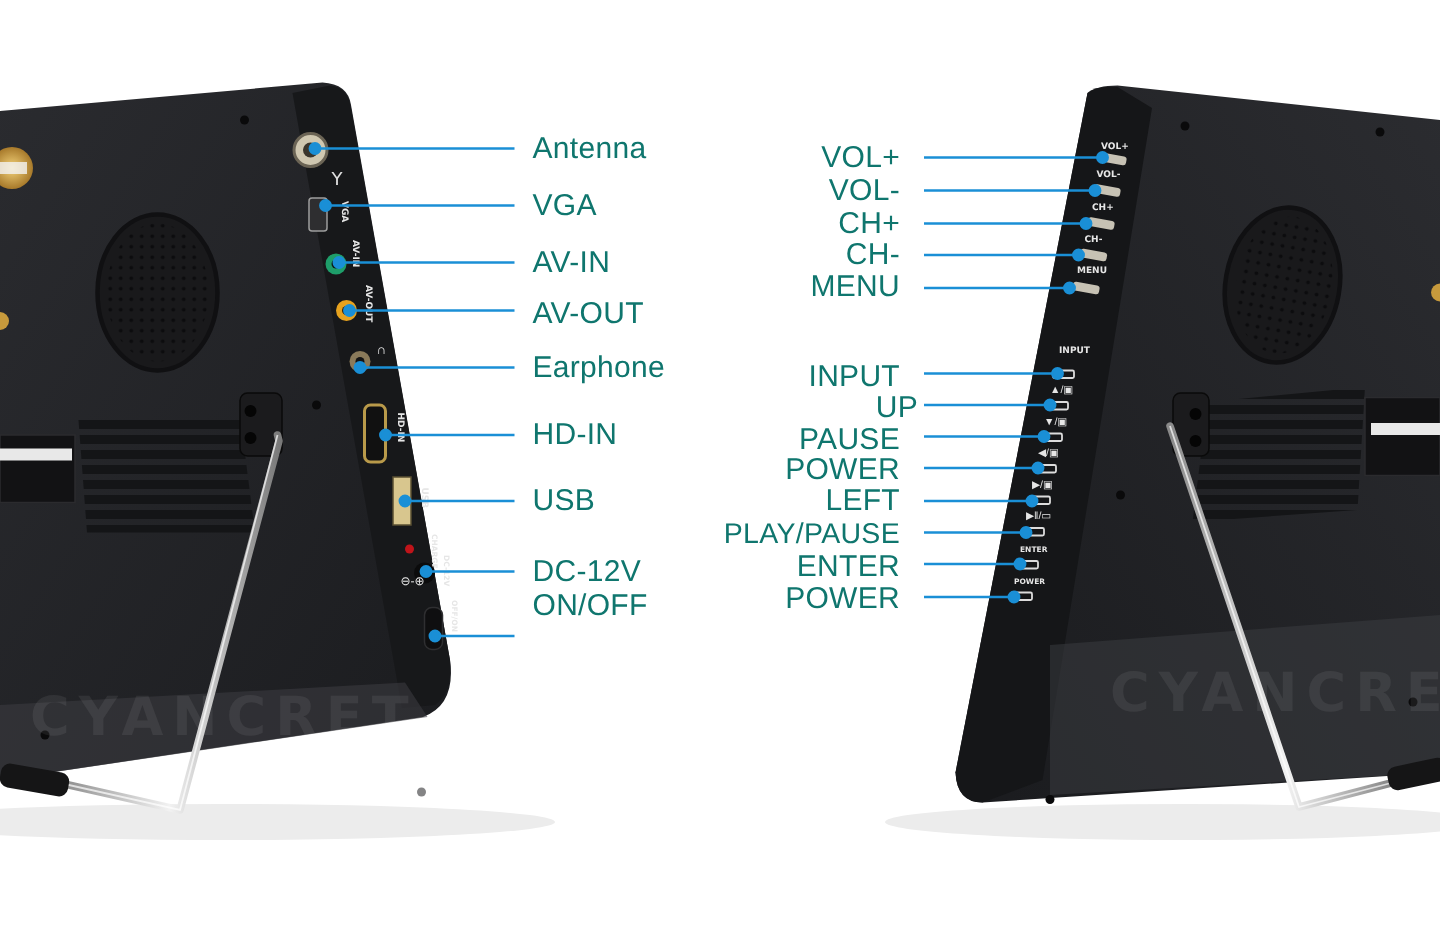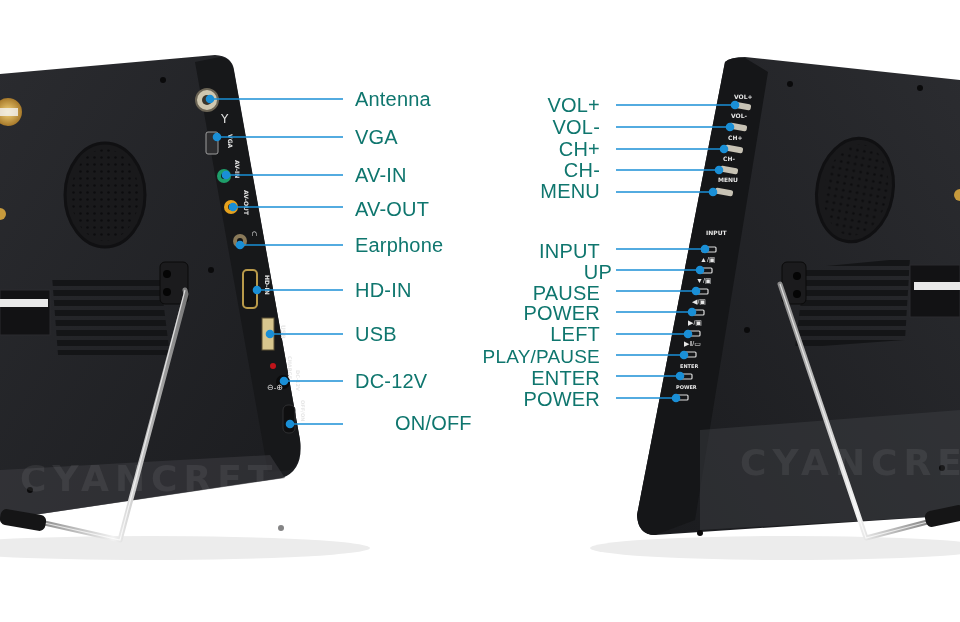--- a/index.html
+++ b/index.html
@@ -253,21 +253,21 @@
   <div class="watermark" style="left:740px; top:442px;">CYANCRET</div>
 
   <div class="label left" style="left:355px; top:89px;">Antenna</div>
   <div class="label left" style="left:355px; top:127px;">VGA</div>
   <div class="label left" style="left:355px; top:165px;">AV-IN</div>
   <div class="label left" style="left:355px; top:199px;">AV-OUT</div>
   <div class="label left" style="left:355px; top:235px;">Earphone</div>
   <div class="label left" style="left:355px; top:280px;">HD-IN</div>
   <div class="label left" style="left:355px; top:324px;">USB</div>
   <div class="label left" style="left:355px; top:371px;">DC-12V</div>
-  <div class="label left" style="left:355px; top:413px;margin-left:40px;">ON/OFF</div>
+  <div class="label left" style="left:355px; top:394px;">ON/OFF</div>
 
   <div class="label right" style="right:360px; top:95px;">VOL+</div>
   <div class="label right" style="right:360px; top:117px;">VOL-</div>
   <div class="label right" style="right:360px; top:139px;">CH+</div>
   <div class="label right" style="right:360px; top:160px;">CH-</div>
   <div class="label right" style="right:360px; top:181px;">MENU</div>
   <div class="label right" style="right:360px; top:241px;">INPUT</div>
   <div class="label right" style="right:348px; top:262px;">UP</div>
   <div class="label right" style="right:360px; top:283px;">PAUSE</div>
   <div class="label right" style="right:360px; top:303px;">POWER</div>

